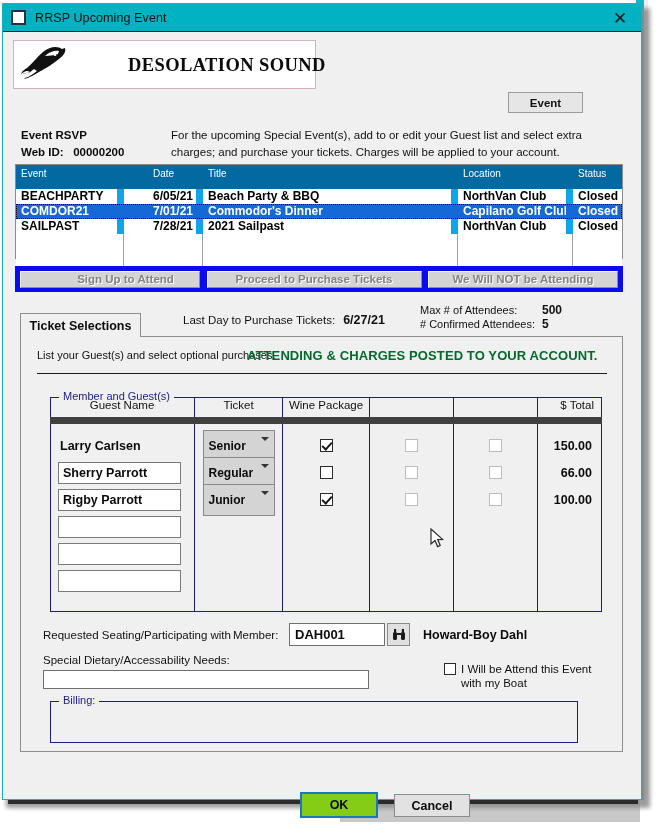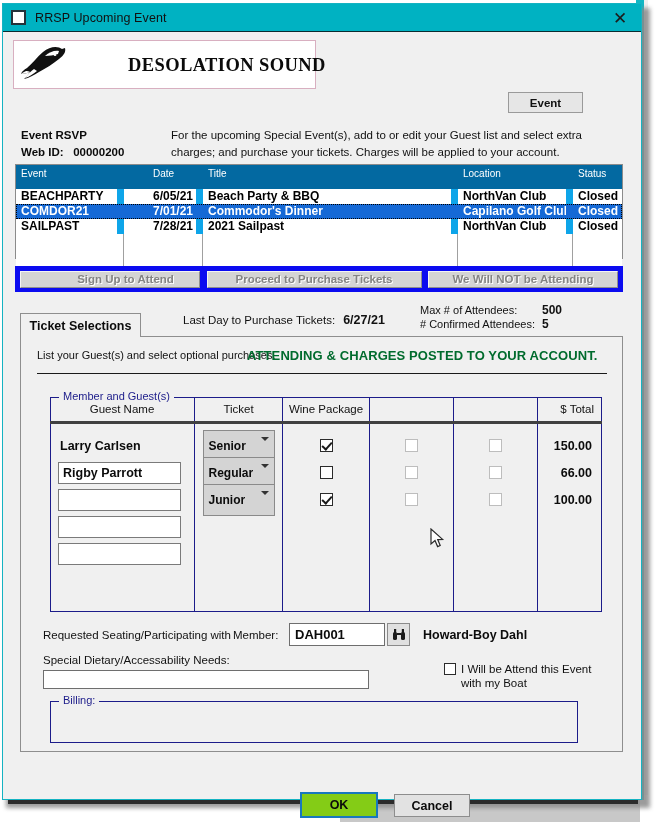--- a/index.html
+++ b/index.html
@@ -223,21 +223,21 @@
     background: #f0f0f0; padding: 0 4px;
     font-size: 11px; color: #1c1c8a;
   }
   #grid {
     position: absolute; left: 29px; top: 60px;
     width: 552px; height: 215px;
     display: flex; flex-direction: column;
   }
   #grid-head {
     display: flex; height: 27px; flex: 0 0 27px;
-    border-bottom: 3px solid #404040;
+    border-bottom: 7px solid #404040;
     align-items: flex-end;
   }
   #grid-head > div {
     font-size: 11.5px; color: #111;
     text-align: center; line-height: 16px; padding-bottom: 4px;
     border-right: 1px solid #1c1c8a; height: 100%;
     display: flex; align-items: flex-end; justify-content: center;
   }
   #grid-head > div:last-child { border-right: none; }
   .g1 { width: 145px; flex: 0 0 145px; }
@@ -528,20 +528,23 @@
             <div class="g4"></div>
             <div class="g5"></div>
             <div class="g6 gtot">$ Total</div>
           </div>
 
           <div id="grid-body">
 
             <div class="gcol g1">
               <div class="nm-row">
                 <span class="nm-static">Larry Carlsen</span>
+              </div>
+              <div class="nm-row">
+                <input class="nm-input" value="Sherry Parrott" style="">
               </div>
               <div class="nm-row">
                 <input class="nm-input" value="Rigby Parrott" style="">
               </div>
               <div class="nm-row">
                 <input class="nm-input" value="" style="">
               </div>
               <div class="nm-row">
                 <input class="nm-input" value="" style="">
               </div>

